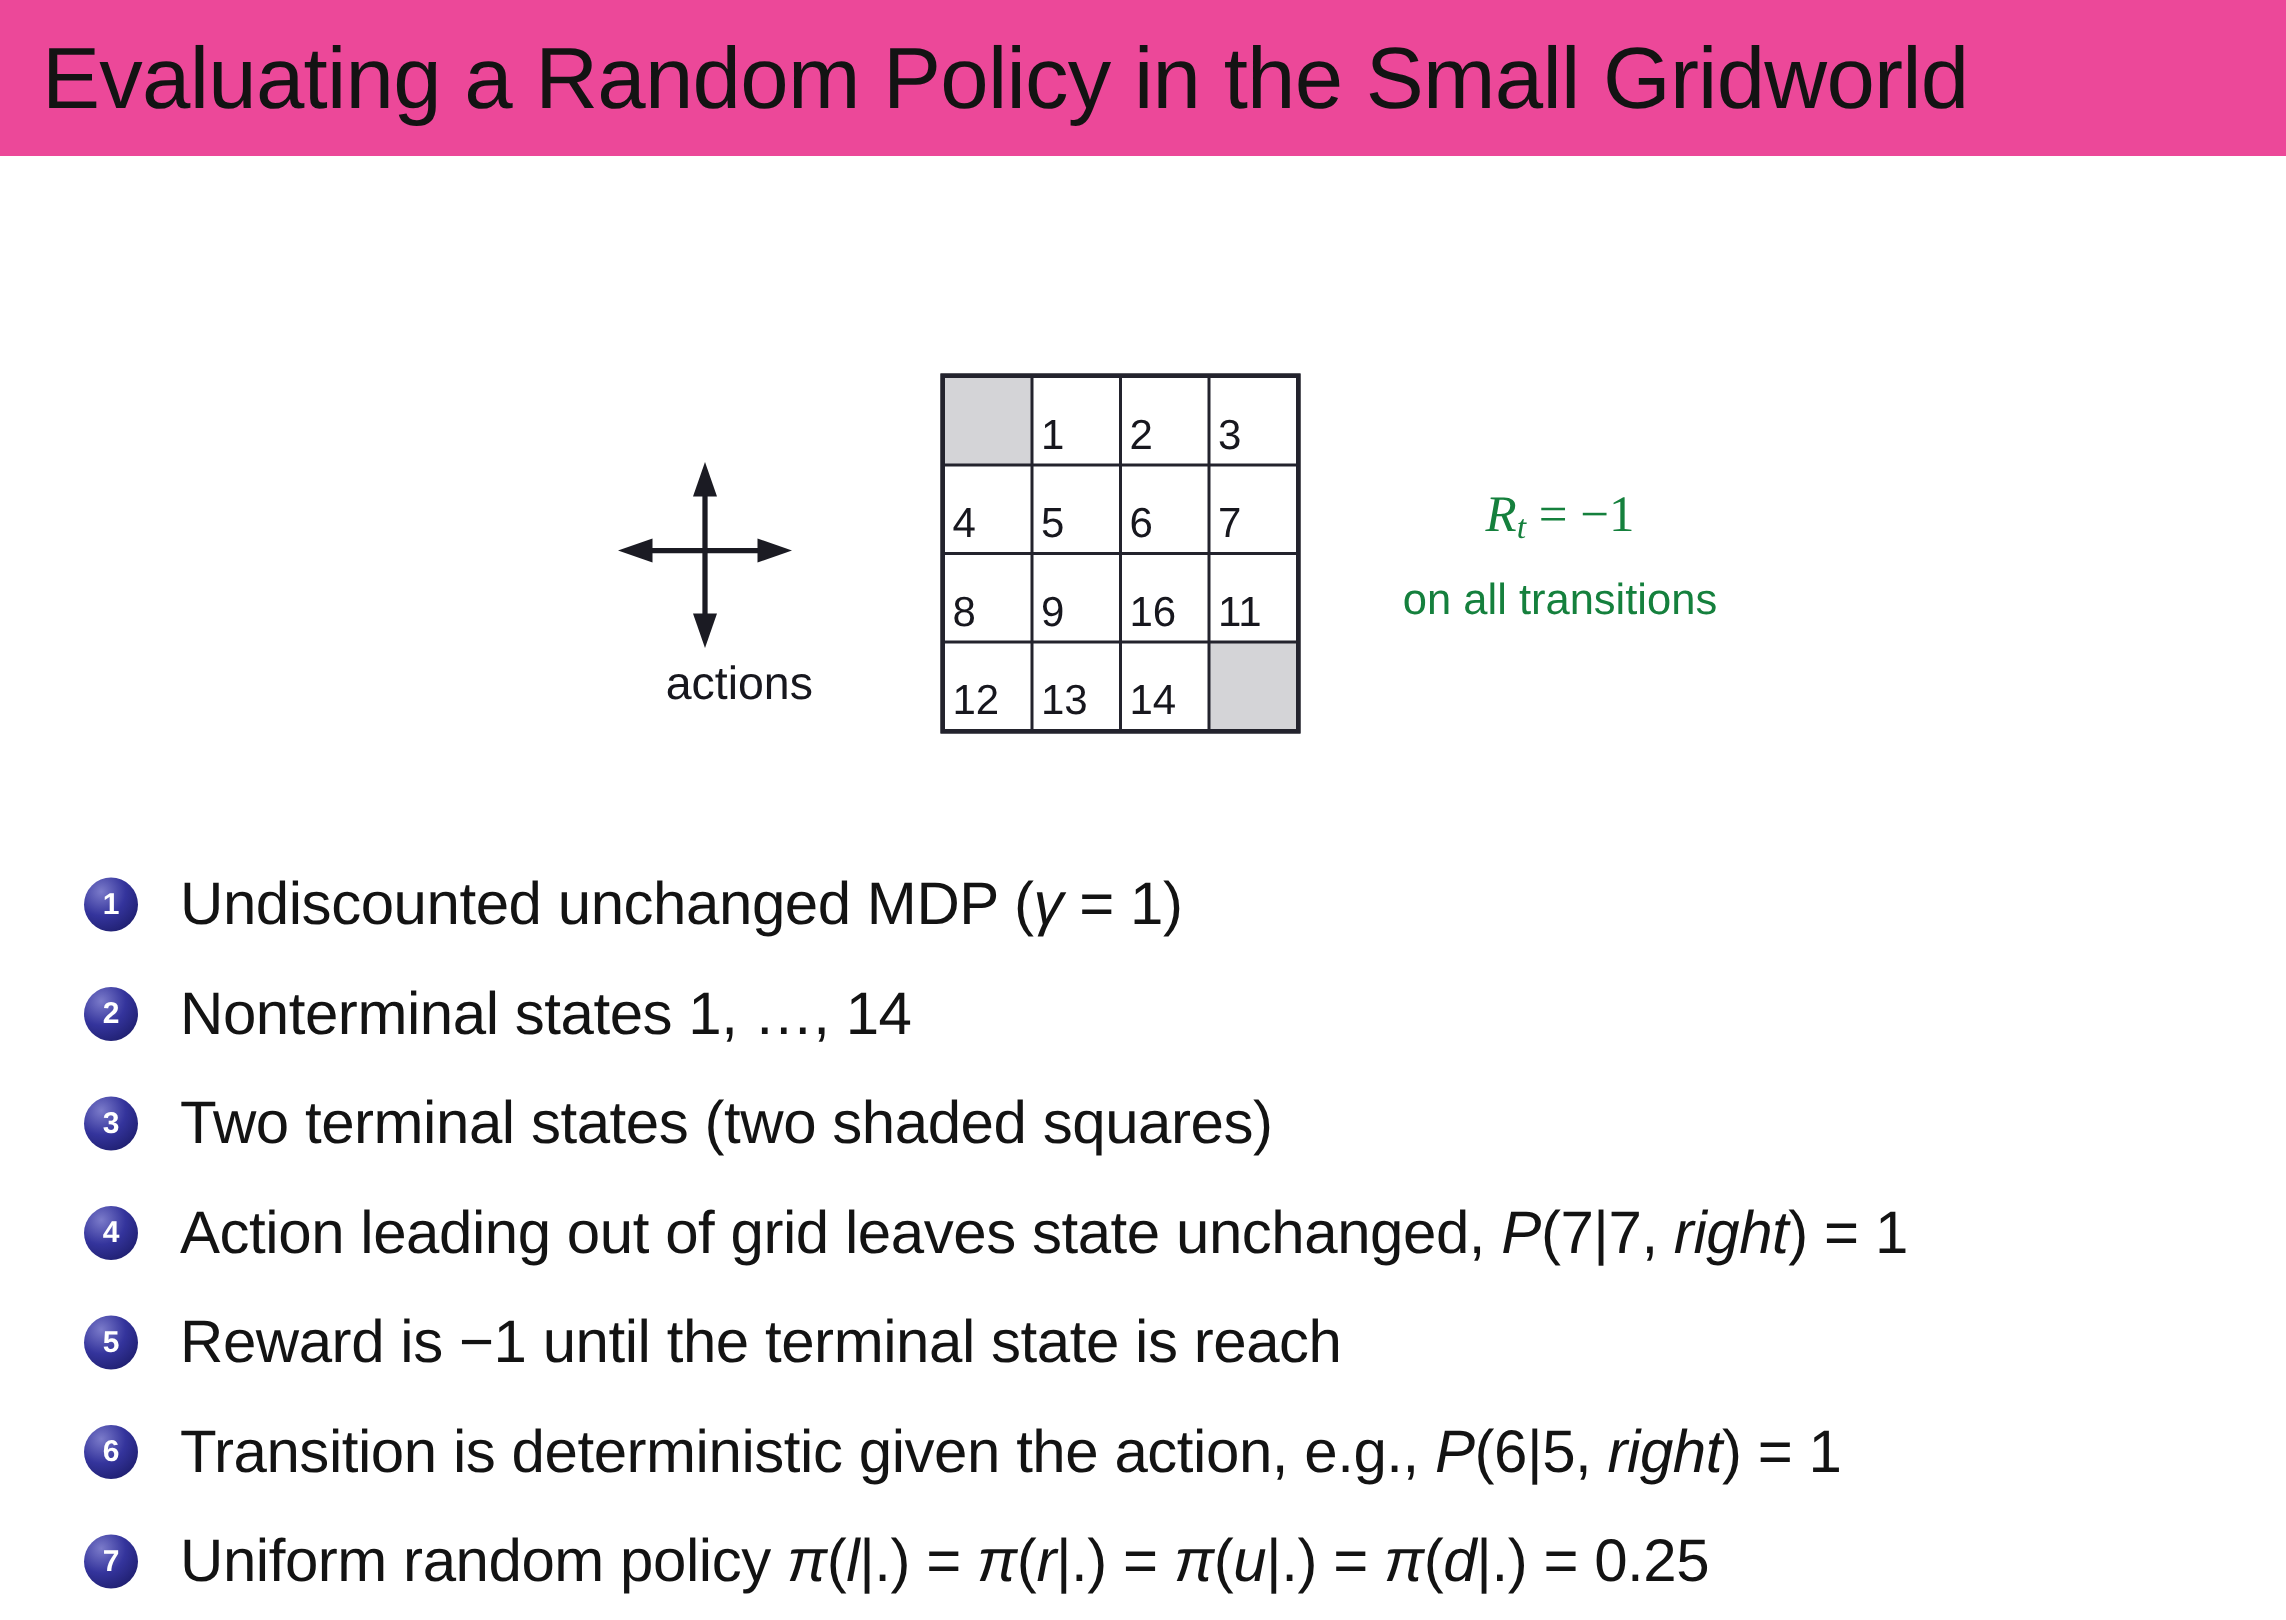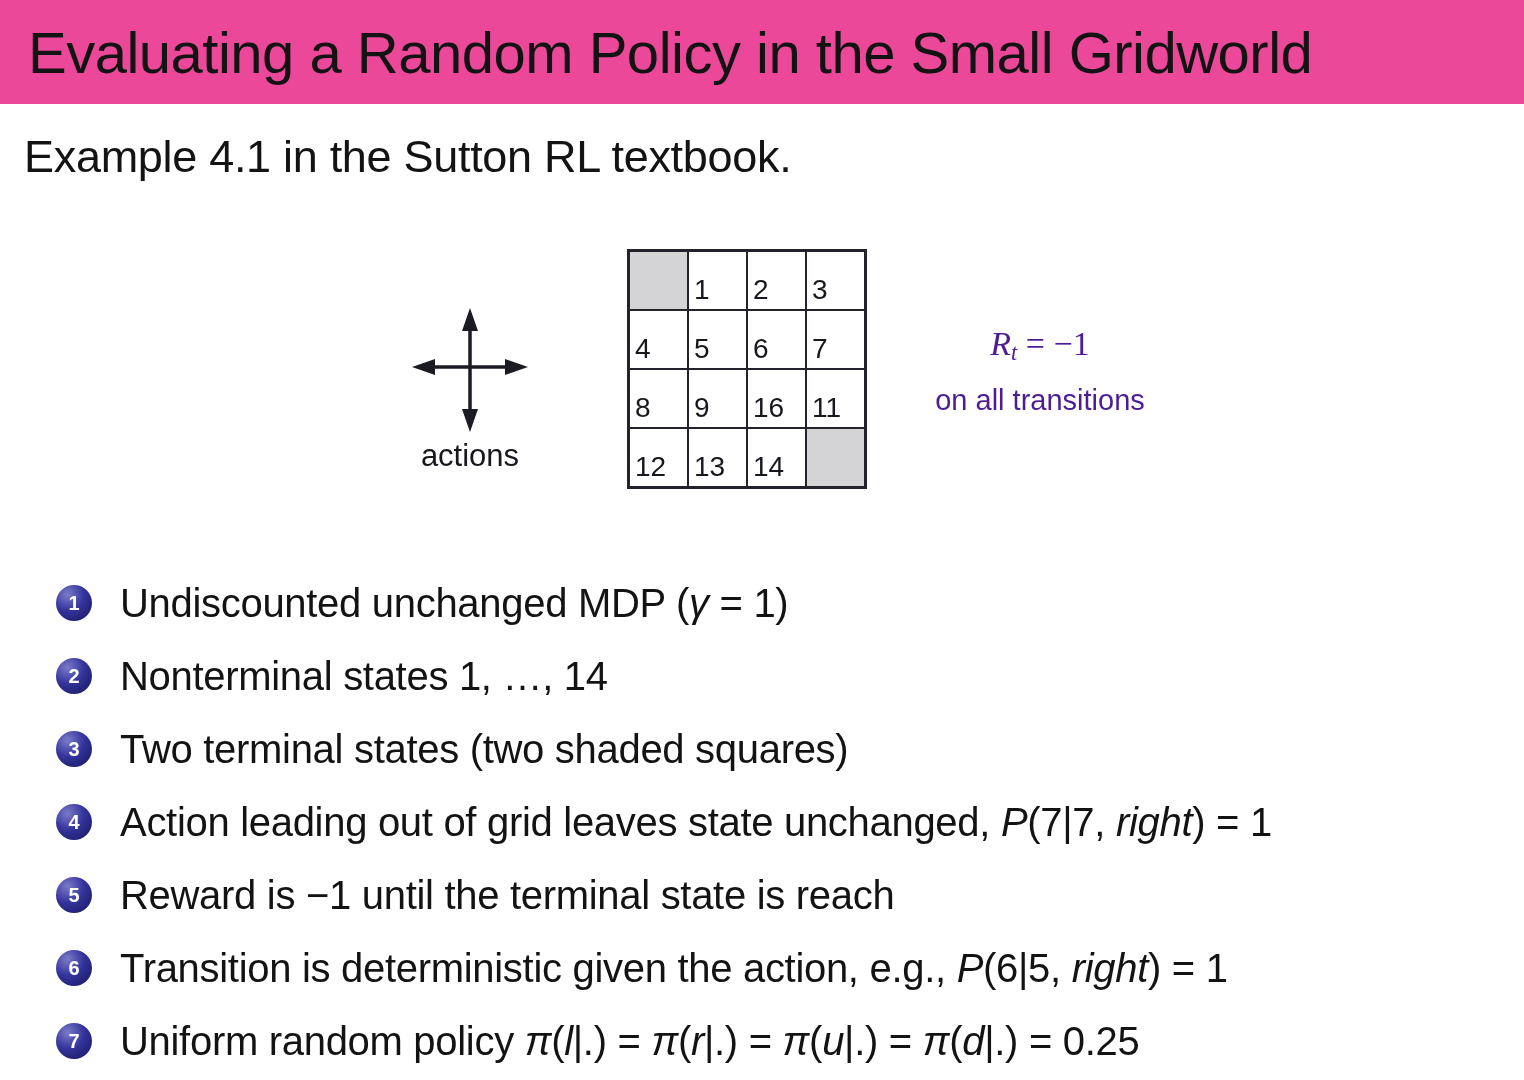--- a/index.html
+++ b/index.html
@@ -50,21 +50,21 @@
     left: 408px;
     top: 304px;
     width: 124px;
     height: 132px;
   }
   .actions-label {
     position: absolute;
     left: 398px;
     top: 438px;
     width: 144px;
-    text-align: center;
+    text-align: right;
     font-size: 31px;
     color: #17171e;
   }
   .grid {
     position: absolute;
     left: 627px;
     top: 249px;
     width: 240px;
     height: 240px;
     box-sizing: border-box;
@@ -85,21 +85,21 @@
     color: #17171e;
   }
   .cell.shaded { background: #d4d4d7; }
 
   .reward {
     position: absolute;
     left: 890px;
     top: 324px;
     width: 300px;
     text-align: center;
-    color: #4c1d95;
+    color: #15803d;
   }
   .reward-formula {
     font-size: 34px;
     line-height: 40px;
     font-family: "Liberation Serif", serif;
     white-space: nowrap;
   }
   .reward-note {
     font-size: 29px;
     line-height: 34px;
@@ -154,21 +154,20 @@
 </style>
 </head>
 <body>
 
 <div class="slide">
 
   <header class="titlebar">
     <h1 class="title">Evaluating a Random Policy in the Small Gridworld</h1>
   </header>
 
-  <p class="subtitle">Example 4.1 in the Sutton RL textbook.</p>
 
   <div>
 
     <svg class="actions-cross" viewBox="0 0 124 132" xmlns="http://www.w3.org/2000/svg" aria-hidden="true">
       <g stroke="#1b1b23" stroke-width="3.5" fill="#1b1b23">
         <line x1="22" y1="63" x2="102" y2="63"></line>
         <line x1="62" y1="22" x2="62" y2="110"></line>
         <path d="M4 63 L27 55 L27 71 Z" stroke="none"></path>
         <path d="M120 63 L97 55 L97 71 Z" stroke="none"></path>
         <path d="M62 4 L54 27 L70 27 Z" stroke="none"></path>

